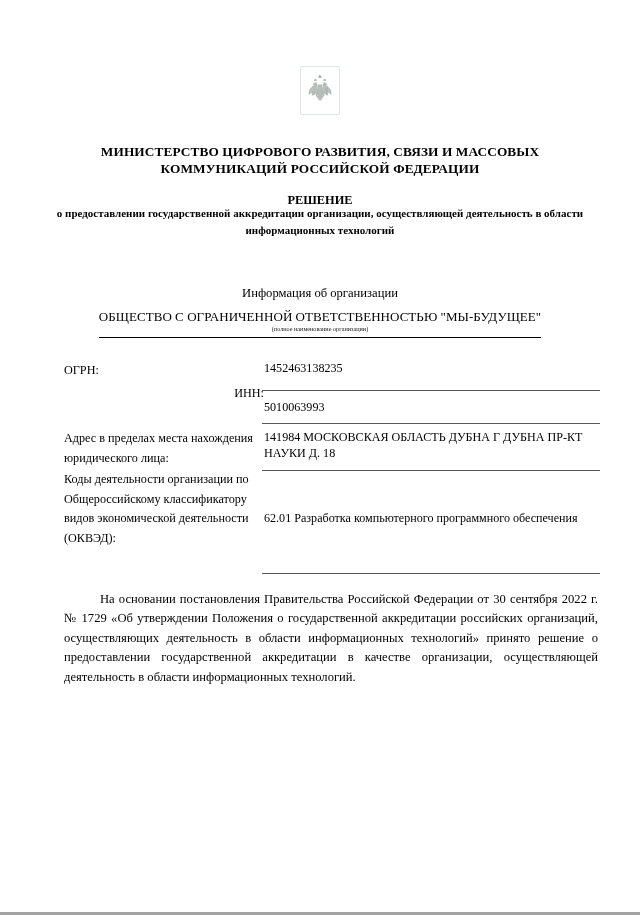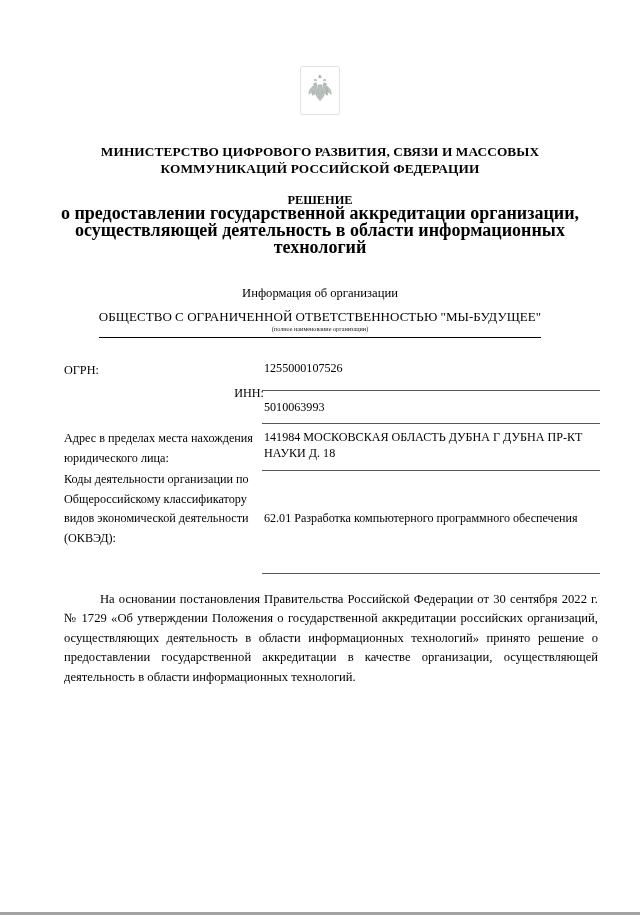--- a/index.html
+++ b/index.html
@@ -66,21 +66,21 @@
     font-size: 12.4px;
     line-height: 16.5px;
   }
   .decision-sub {
     position: absolute;
     top: 205px;
     left: 50px;
     width: 540px;
     text-align: center;
     font-weight: bold;
-    font-size: 18px;
+    font-size: 11px;
     line-height: 17px;
   }
   .doc-number {
     position: absolute;
     top: 252px;
     left: 60px;
     width: 520px;
     text-align: center;
     font-weight: bold;
     font-size: 12.4px;
@@ -208,21 +208,21 @@
   <div class="decision-title">РЕШЕНИЕ</div>
   <div class="decision-sub">о предоставлении государственной аккредитации организации, осуществляющей деятельность в области информационных технологий</div>
 
   <div class="info-heading">Информация об организации</div>
   <div class="org-name">
     <span>ОБЩЕСТВО С ОГРАНИЧЕННОЙ ОТВЕТСТВЕННОСТЬЮ "МЫ-БУДУЩЕЕ"</span>
   </div>
   <div class="org-caption">(полное наименование организации)</div>
 
   <div class="field-label" id="label-ogrn">ОГРН:</div>
-  <div class="field-value" id="value-ogrn">1255000107526</div>
+  <div class="field-value" id="value-ogrn">1452463138235</div>
   <div class="rule" id="rule-1"></div>
 
   <div class="field-label" id="label-inn">ИНН:</div>
   <div class="field-value" id="value-inn">5010063993</div>
   <div class="rule" id="rule-2"></div>
 
   <div class="field-label" id="label-address">Адрес в пределах места нахождения юридического лица:</div>
   <div class="field-value" id="value-address">141984 МОСКОВСКАЯ ОБЛАСТЬ ДУБНА Г ДУБНА ПР-КТ НАУКИ Д. 18</div>
   <div class="rule" id="rule-3"></div>
 

